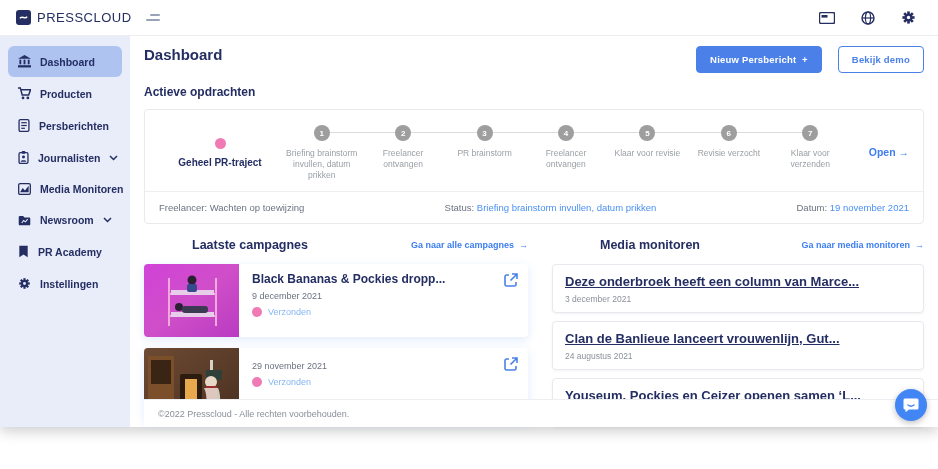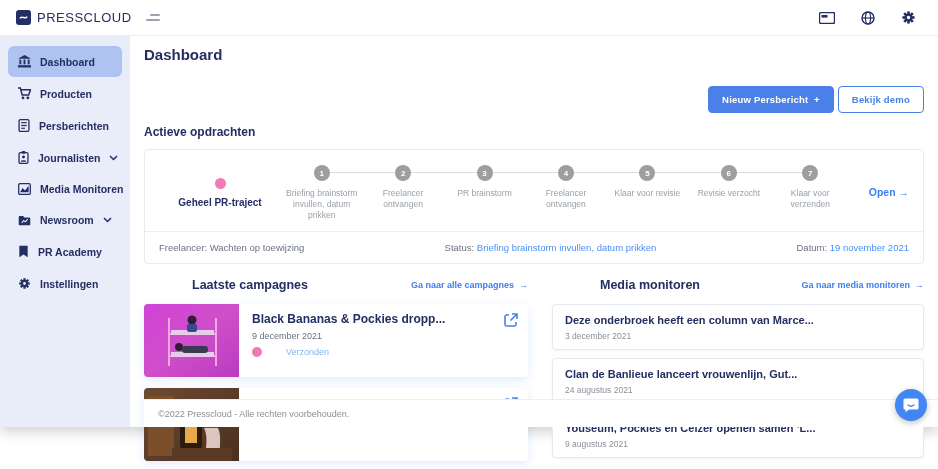--- a/index.html
+++ b/index.html
@@ -24,21 +24,21 @@
   .sidebar { width:130px; background:#e9edfa; padding:10px 8px; flex-shrink:0; }
   .side-item { display:flex; align-items:center; gap:9px; padding:9px 10px; border-radius:6px; cursor:pointer; margin-bottom:1px; }
   .side-item.active { background:#afc3f1; }
   .side-item .lbl { font-size:10.5px; font-weight:bold; color:#242e62; white-space:nowrap; }
   .side-item svg { flex-shrink:0; }
   .side-item .chev { margin-left:auto; }
 
   main { flex:1; padding:10px 14px 0 14px; position:relative; }
   .main-head { display:flex; align-items:flex-start; }
   .page-title { font-size:15px; font-weight:bold; color:#242e62; }
-  .head-btns { margin-left:auto; display:flex; gap:4px;margin-top:40px; }
+  .head-btns { margin-left:auto; display:flex; gap:16px; }
   .btn { font-size:9.5px; font-weight:bold; border-radius:4px; padding:7px 13px; cursor:pointer; border:1px solid #4a80e8; letter-spacing:.2px; }
   .btn-primary { background:#4a80e8; color:#fff; }
   .btn-secondary { background:#fff; color:#4a80e8; }
 
   .section-title { font-size:12px; font-weight:bold; color:#242e62; margin-top:12px; }
 
   
   .stepper-card { margin-top:10px; border:1px solid #e8eaee; border-radius:4px; background:#fff; }
   .stepper-row { display:flex; align-items:flex-start; padding:14px 14px 10px 14px; }
   .project { display:flex; align-items:center; gap:8px; width:122px; flex-shrink:0; margin-top:14px;flex-direction:column; }
@@ -62,27 +62,27 @@
   .sec-head { display:flex; align-items:center; margin:10px 0 12px 0; }
   .sec-head h2 { font-size:12.5px; font-weight:bold; color:#242e62;padding-left:48px; }
   .sec-link { margin-left:auto; font-size:9px; font-weight:bold; color:#3d7ef0; cursor:pointer; white-space:nowrap; }
 
   .camp-card { display:flex; background:#fff; border-radius:4px; box-shadow:0 3px 10px rgba(74,128,232,.16); margin-bottom:11px; overflow:hidden; height:73px; cursor:pointer; }
   .camp-img { width:95px; height:73px; flex-shrink:0; }
   .camp-img svg { display:block; }
   .camp-body { flex:1; padding:8px 10px 6px 13px; position:relative; }
   .camp-title { font-size:12px; font-weight:bold; color:#242e62; white-space:nowrap; overflow:hidden; }
   .camp-date { font-size:9px; color:#6b7280; margin-top:5px; }
-  .camp-status { display:flex; align-items:center; gap:24px; margin-top:6px; }
+  .camp-status { display:flex; align-items:center; gap:6px; margin-top:6px; }
   .camp-status .dot { width:10px; height:10px; }
   .camp-status .st { font-size:9px; color:#85b6f2; }
   .ext-link { position:absolute; top:9px; right:10px; cursor:pointer; }
 
   .media-card { background:#fff; border:1px solid #e7e9ee; border-radius:4px; box-shadow:0 1px 3px rgba(0,0,0,.05); padding:9px 12px 8px 12px; margin-bottom:8px; cursor:pointer; }
-  .media-title { font-size:11px; font-weight:bold; color:#242e62; white-space:nowrap; overflow:hidden; }
+  .media-title { font-size:13px; font-weight:bold; color:#242e62; white-space:nowrap; overflow:hidden;text-decoration:underline; }
   .media-date { font-size:8.5px; color:#8a8f99; margin-top:5px; }
 
   
   .app-footer { position:absolute; left:144px; right:0; bottom:0; height:28px; border-top:1px solid #eceef2; display:flex; align-items:center; padding-left:14px; font-size:9px; color:#8a8f99; background:#fff; }
 
   
   .chat-launcher { position:absolute; left:895px; top:389px; width:32px; height:32px; border-radius:50%; background:#4285f4; box-shadow:0 2px 6px rgba(0,0,0,.25); display:flex; align-items:center; justify-content:center; cursor:pointer; }
 </style>
 </head>
 <body>

